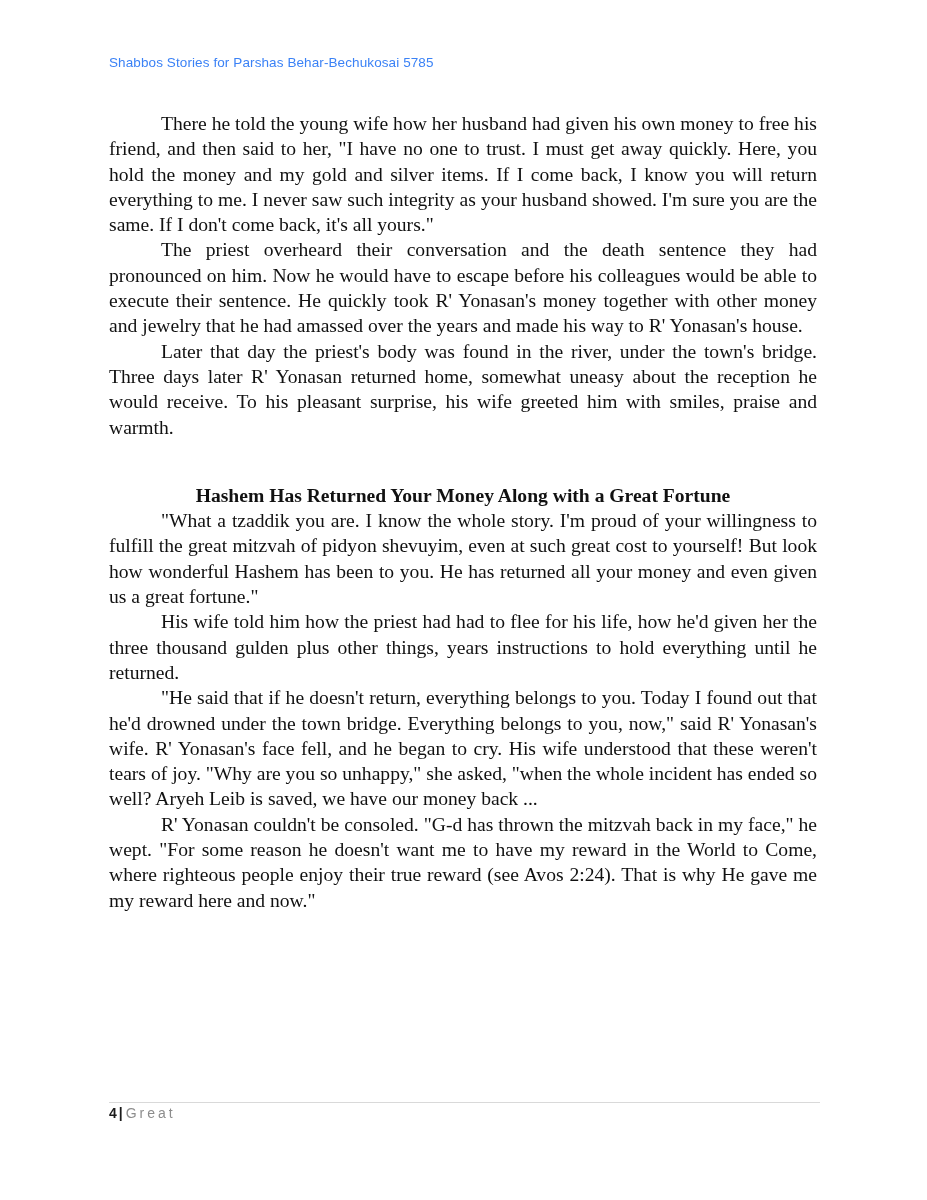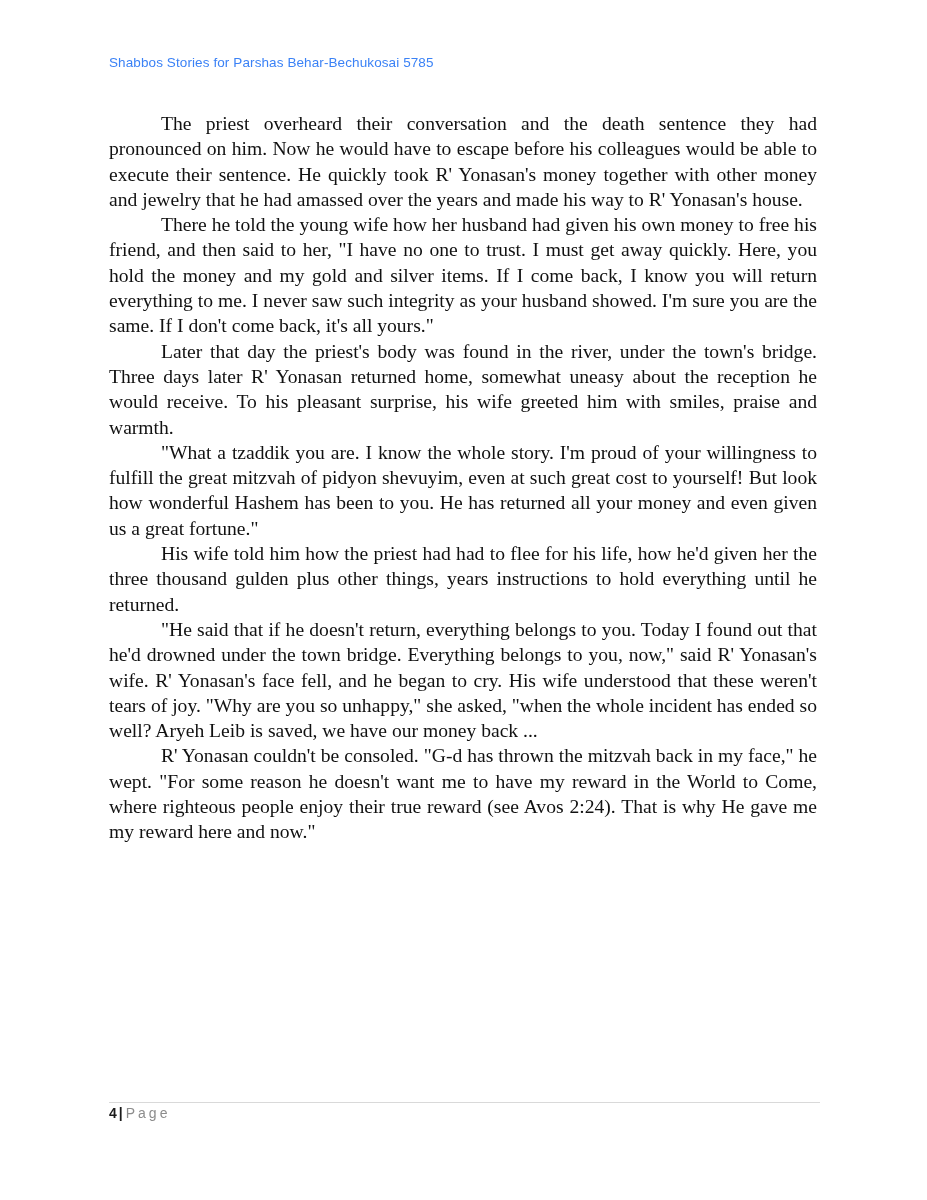--- a/index.html
+++ b/index.html
@@ -71,27 +71,28 @@
       color: #8c8c8c;
       letter-spacing: 3px;
     }
   </style>
 </head>
 <body>
 
 <div class="page-header">Shabbos Stories for Parshas Behar-Bechukosai 5785</div>
 
 <div class="content">
+  <p>There he told the young wife how her husband had given his own money to free his friend, and then said to her, "I have no one to trust. I must get away quickly. Here, you hold the money and my gold and silver items. If I come back, I know you will return everything to me. I never saw such integrity as your husband showed. I'm sure you are the same. If I don't come back, it's all yours."</p>
   <p>The priest overheard their conversation and the death sentence they had pronounced on him. Now he would have to escape before his colleagues would be able to execute their sentence. He quickly took R' Yonasan's money together with other money and jewelry that he had amassed over the years and made his way to R' Yonasan's house.</p>
-  <p>There he told the young wife how her husband had given his own money to free his friend, and then said to her, "I have no one to trust. I must get away quickly. Here, you hold the money and my gold and silver items. If I come back, I know you will return everything to me. I never saw such integrity as your husband showed. I'm sure you are the same. If I don't come back, it's all yours."</p>
   <p>Later that day the priest's body was found in the river, under the town's bridge. Three days later R' Yonasan returned home, somewhat uneasy about the reception he would receive. To his pleasant surprise, his wife greeted him with smiles, praise and warmth.</p>
 
+  <div class="section-heading">Hashem Has Returned Your Money Along with a Great Fortune</div>
 
   <p>"What a tzaddik you are. I know the whole story. I'm proud of your willingness to fulfill the great mitzvah of pidyon shevuyim, even at such great cost to yourself! But look how wonderful Hashem has been to you. He has returned all your money and even given us a great fortune."</p>
   <p>His wife told him how the priest had had to flee for his life, how he'd given her the three thousand gulden plus other things, years instructions to hold everything until he returned.</p>
   <p>"He said that if he doesn't return, everything belongs to you. Today I found out that he'd drowned under the town bridge. Everything belongs to you, now," said R' Yonasan's wife. R' Yonasan's face fell, and he began to cry. His wife understood that these weren't tears of joy. "Why are you so unhappy," she asked, "when the whole incident has ended so well? Aryeh Leib is saved, we have our money back ...</p>
   <p>R' Yonasan couldn't be consoled. "G-d has thrown the mitzvah back in my face," he wept. "For some reason he doesn't want me to have my reward in the World to Come, where righteous people enjoy their true reward (see Avos 2:24). That is why He gave me my reward here and now."</p>
 </div>
 
 <div class="footer-rule"></div>
 <div class="footer">
-  <span class="page-num">4</span><span class="sep">|</span><span class="page-word">Page</span>
+  <span class="page-num">4</span><span class="sep">|</span><span class="page-word">Great</span>
 </div>
 
 </body></html>

